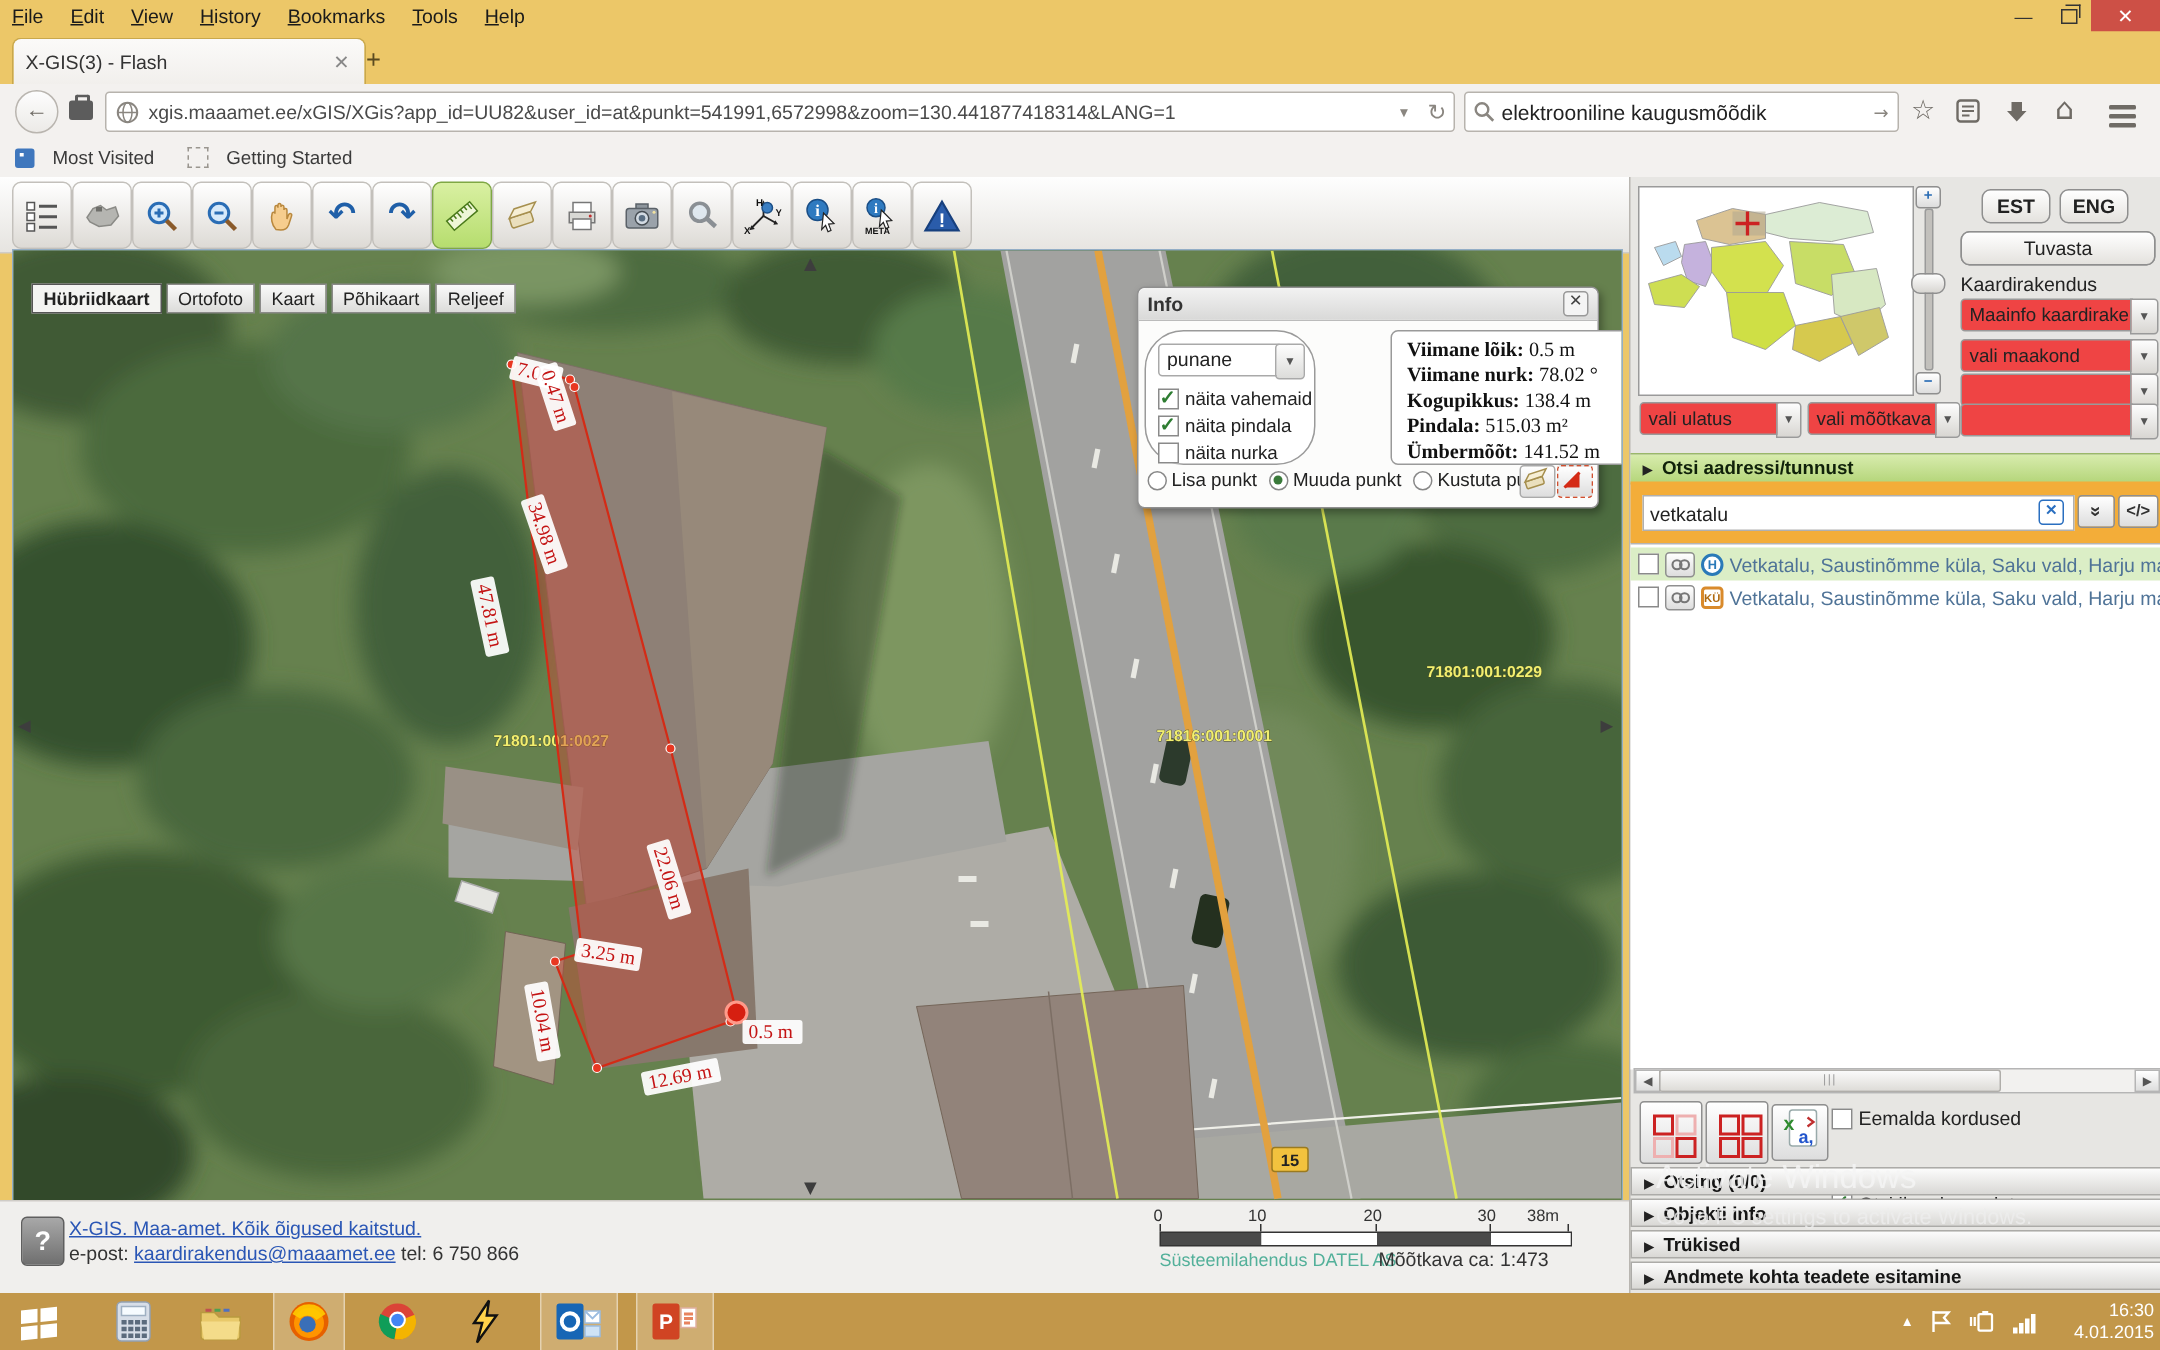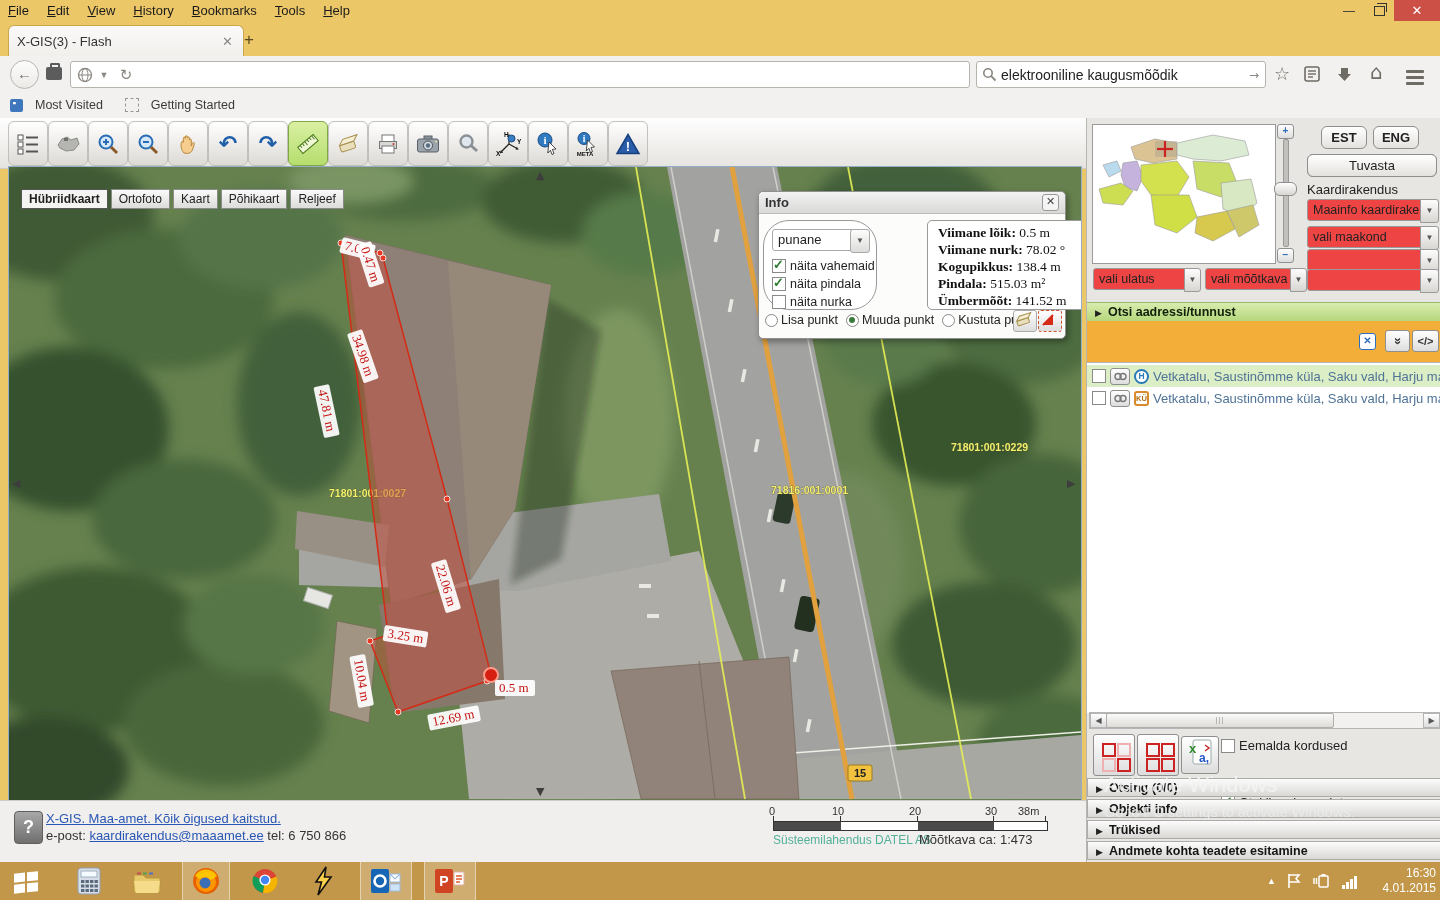--- a/index.html
+++ b/index.html
@@ -175,20 +175,21 @@
 
   <div id="navbar" data-name="navigation-bar">
     <div id="back-btn" data-name="back-button">←</div>
     <div id="briefcase-icon" data-name="briefcase-icon"></div>
     <div id="urlbox" data-name="url-bar">
       <svg width="16" height="16" style="margin-left:6px;flex:none" data-name="globe-icon">
         <circle cx="8" cy="8" r="6.5" fill="none" stroke="#8a8680" stroke-width="1.3"></circle>
         <ellipse cx="8" cy="8" rx="3" ry="6.5" fill="none" stroke="#8a8680" stroke-width="1"></ellipse>
         <line x1="1.5" y1="8" x2="14.5" y2="8" stroke="#8a8680" stroke-width="1"></line>
       </svg>
+      <div id="url-text" data-name="url-text">xgis.maaamet.ee/xGIS/XGis?app_id=UU82&amp;user_id=at&amp;punkt=541991,6572998&amp;zoom=130.441877418314&amp;LANG=1</div>
       <div class="urlbtn" data-name="url-dropdown-icon" style="font-size:9px;">▼</div>
       <div class="urlbtn" data-name="reload-icon" style="font-family:'DejaVu Sans',sans-serif;font-size:15px;">↻</div>
     </div>
     <div id="searchbox" data-name="browser-search-bar">
       <svg width="15" height="15" style="margin-left:5px;flex:none" data-name="search-icon">
         <circle cx="6" cy="6" r="4.2" fill="none" stroke="#8a8680" stroke-width="1.6"></circle>
         <line x1="9.2" y1="9.2" x2="13.5" y2="13.5" stroke="#8a8680" stroke-width="1.8"></line>
       </svg>
       <input id="search-input" data-name="search-input" value="elektrooniline kaugusmõõdik" style="">
       <div class="urlbtn" data-name="search-go-icon" style="font-family:'DejaVu Sans',sans-serif;">→</div>
@@ -630,20 +631,21 @@
     <div class="ddl-a" style="left:333px;top:131px;" data-name="empty-select-1-arrow-icon">▼</div>
     <div class="ddl" style="left:220px;top:151px;width:108px;" data-name="empty-select-2"></div>
     <div class="ddl-a" style="left:333px;top:151px;" data-name="empty-select-2-arrow-icon">▼</div>
     <div class="ddl" style="left:6px;top:150px;width:86px;" data-name="extent-select">vali ulatus</div>
     <div class="ddl-a" style="left:97px;top:150px;width:15px;" data-name="extent-select-arrow-icon">▼</div>
     <div class="ddl" style="left:118px;top:150px;width:80px;" data-name="scale-select">vali mõõtkava</div>
     <div class="ddl-a" style="left:203px;top:150px;width:15px;" data-name="scale-select-arrow-icon">▼</div>
 
     <div id="search-header" data-name="search-section-header"><span class="acc-arrow" data-name="section-arrow-icon">▶</span><span>Otsi aadressi/tunnust</span></div>
     <div id="search-orange" data-name="search-box-area">
+      <input id="vetkatalu-input" data-name="address-search-input" value="vetkatalu" style="">
       <div id="clear-btn" data-name="clear-search-icon">✕</div>
       <div class="sq3d abs" style="left:298px;top:9px;width:23px;height:20px;" data-name="search-expand-button">
         <span style="display:inline-block;transform:rotate(90deg);font-weight:bold;color:#333;font-size:13px;line-height:20px;">»</span>
       </div>
       <div class="sq3d abs" style="left:325px;top:9px;width:25px;height:20px;font-weight:bold;font-size:11px;line-height:20px;color:#333;" data-name="code-search-button">&lt;/&gt;</div>
     </div>
     <div id="results" data-name="search-results">
       <div class="resrow" style="top:2px;background:#dbeec6;" data-name="result-row">
         <span class="cb" data-name="result-checkbox-icon"></span>
         <span class="sq3d" style="width:18px;height:15px;display:inline-flex;align-items:center;justify-content:center;" data-name="link-icon">

